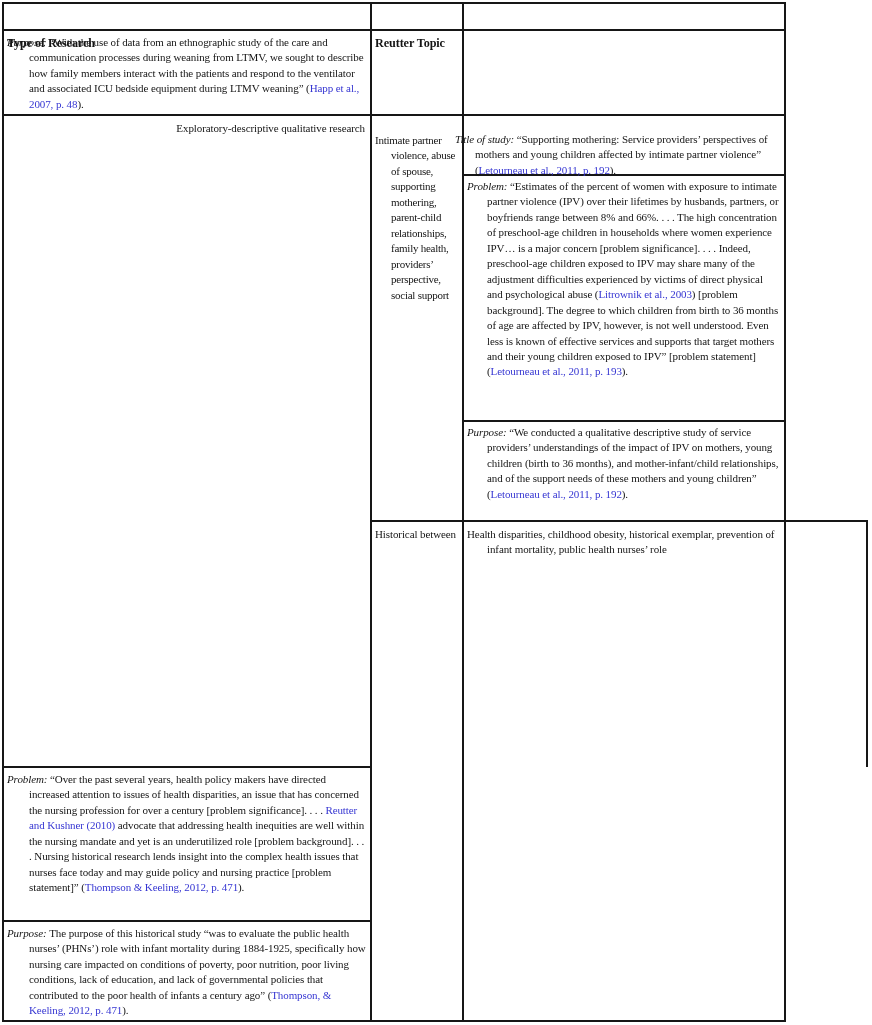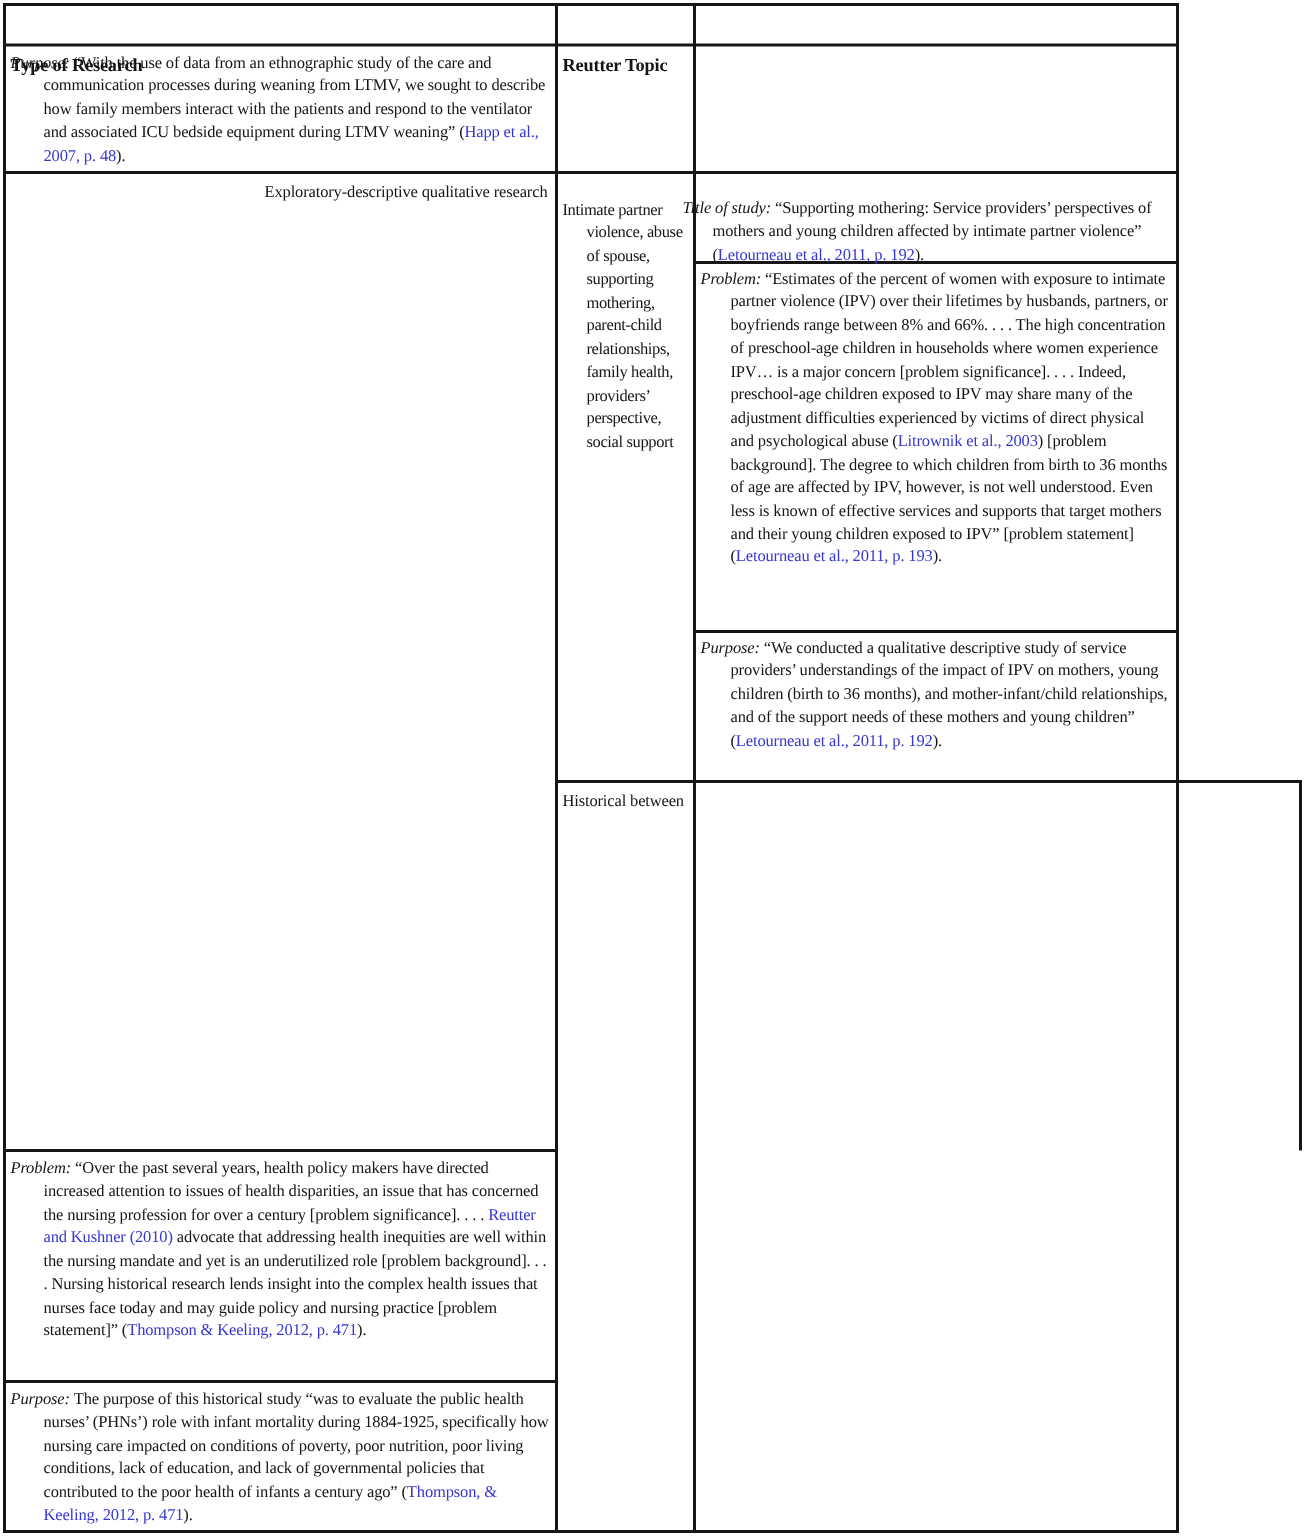--- a/index.html
+++ b/index.html
@@ -49,16 +49,17 @@
 
   <div class="cell hang22" style="left:7px; top:35px; width:358px;"><span class="seg-label">Purpose: </span><span class="seg-plain">“With the use of data from an ethnographic study of the care and communication processes during weaning from LTMV, we sought to describe how family members interact with the patients and respond to the ventilator and associated ICU bedside equipment during LTMV weaning” (</span><span class="seg-link">Happ et al., 2007, p. 48</span><span class="seg-plain">).</span></div>
 
   <div class="cell" style="left:7px; top:121px; width:358px;text-align:right;">Exploratory-descriptive qualitative research</div>
   <div class="cell hang16 tight" style="left:375px; top:121px; width:89px;margin-top:12px;">Intimate partner violence, abuse of spouse, supporting mothering, parent-child relationships, family health, providers’ perspective, social support</div>
   <div class="cell hang20" style="left:455px; top:119px; width:314px;margin-top:13px;"><span class="seg-label">Title of study: </span><span class="seg-plain">“Supporting mothering: Service providers’ perspectives of mothers and young children affected by intimate partner violence” (</span><span class="seg-link">Letourneau et al., 2011, p. 192</span><span class="seg-plain">).</span></div>
   <div class="cell hang20" style="left:467px; top:179px; width:314px;"><span class="seg-label">Problem: </span><span class="seg-plain">“Estimates of the percent of women with exposure to intimate partner violence (IPV) over their lifetimes by husbands, partners, or boyfriends range between 8% and 66%. . . . The high concentration of preschool-age children in households where women experience IPV… is a major concern [problem significance]. . . . Indeed, preschool-age children exposed to IPV may share many of the adjustment difficulties experienced by victims of direct physical and psychological abuse (</span><span class="seg-link">Litrownik et al., 2003</span><span class="seg-plain">) [problem background]. The degree to which children from birth to 36 months of age are affected by IPV, however, is not well understood. Even less is known of effective services and supports that target mothers and their young children exposed to IPV” [problem statement] (</span><span class="seg-link">Letourneau et al., 2011, p. 193</span><span class="seg-plain">).</span></div>
   <div class="cell hang20" style="left:467px; top:425px; width:314px;"><span class="seg-label">Purpose: </span><span class="seg-plain">“We conducted a qualitative descriptive study of service providers’ understandings of the impact of IPV on mothers, young children (birth to 36 months), and mother-infant/child relationships, and of the support needs of these mothers and young children” (</span><span class="seg-link">Letourneau et al., 2011, p. 192</span><span class="seg-plain">).</span></div>
 
   <div class="cell hang16" style="left:375px; top:527px; width:86px;">Historical between</div>
+  <div class="cell hang20" style="left:467px; top:527px; width:314px;">Health disparities, childhood obesity, historical exemplar, prevention of infant mortality, public health nurses’ role</div>
   <div class="cell hang22" style="left:7px; top:772px; width:359px;"><span class="seg-label">Problem: </span><span class="seg-plain">“Over the past several years, health policy makers have directed increased attention to issues of health disparities, an issue that has concerned the nursing profession for over a century [problem significance]. . . . </span><span class="seg-link">Reutter and Kushner (2010)</span><span class="seg-plain"> advocate that addressing health inequities are well within the nursing mandate and yet is an underutilized role [problem background]. . . . Nursing historical research lends insight into the complex health issues that nurses face today and may guide policy and nursing practice [problem statement]” (</span><span class="seg-link">Thompson &amp; Keeling, 2012, p. 471</span><span class="seg-plain">).</span></div>
   <div class="cell hang22" style="left:7px; top:926px; width:359px;"><span class="seg-label">Purpose: </span><span class="seg-plain">The purpose of this historical study “was to evaluate the public health nurses’ (PHNs’) role with infant mortality during 1884-1925, specifically how nursing care impacted on conditions of poverty, poor nutrition, poor living conditions, lack of education, and lack of governmental policies that contributed to the poor health of infants a century ago” (</span><span class="seg-link">Thompson, &amp; Keeling, 2012, p. 471</span><span class="seg-plain">).</span></div>
 
 </div>
 
 </body></html>

